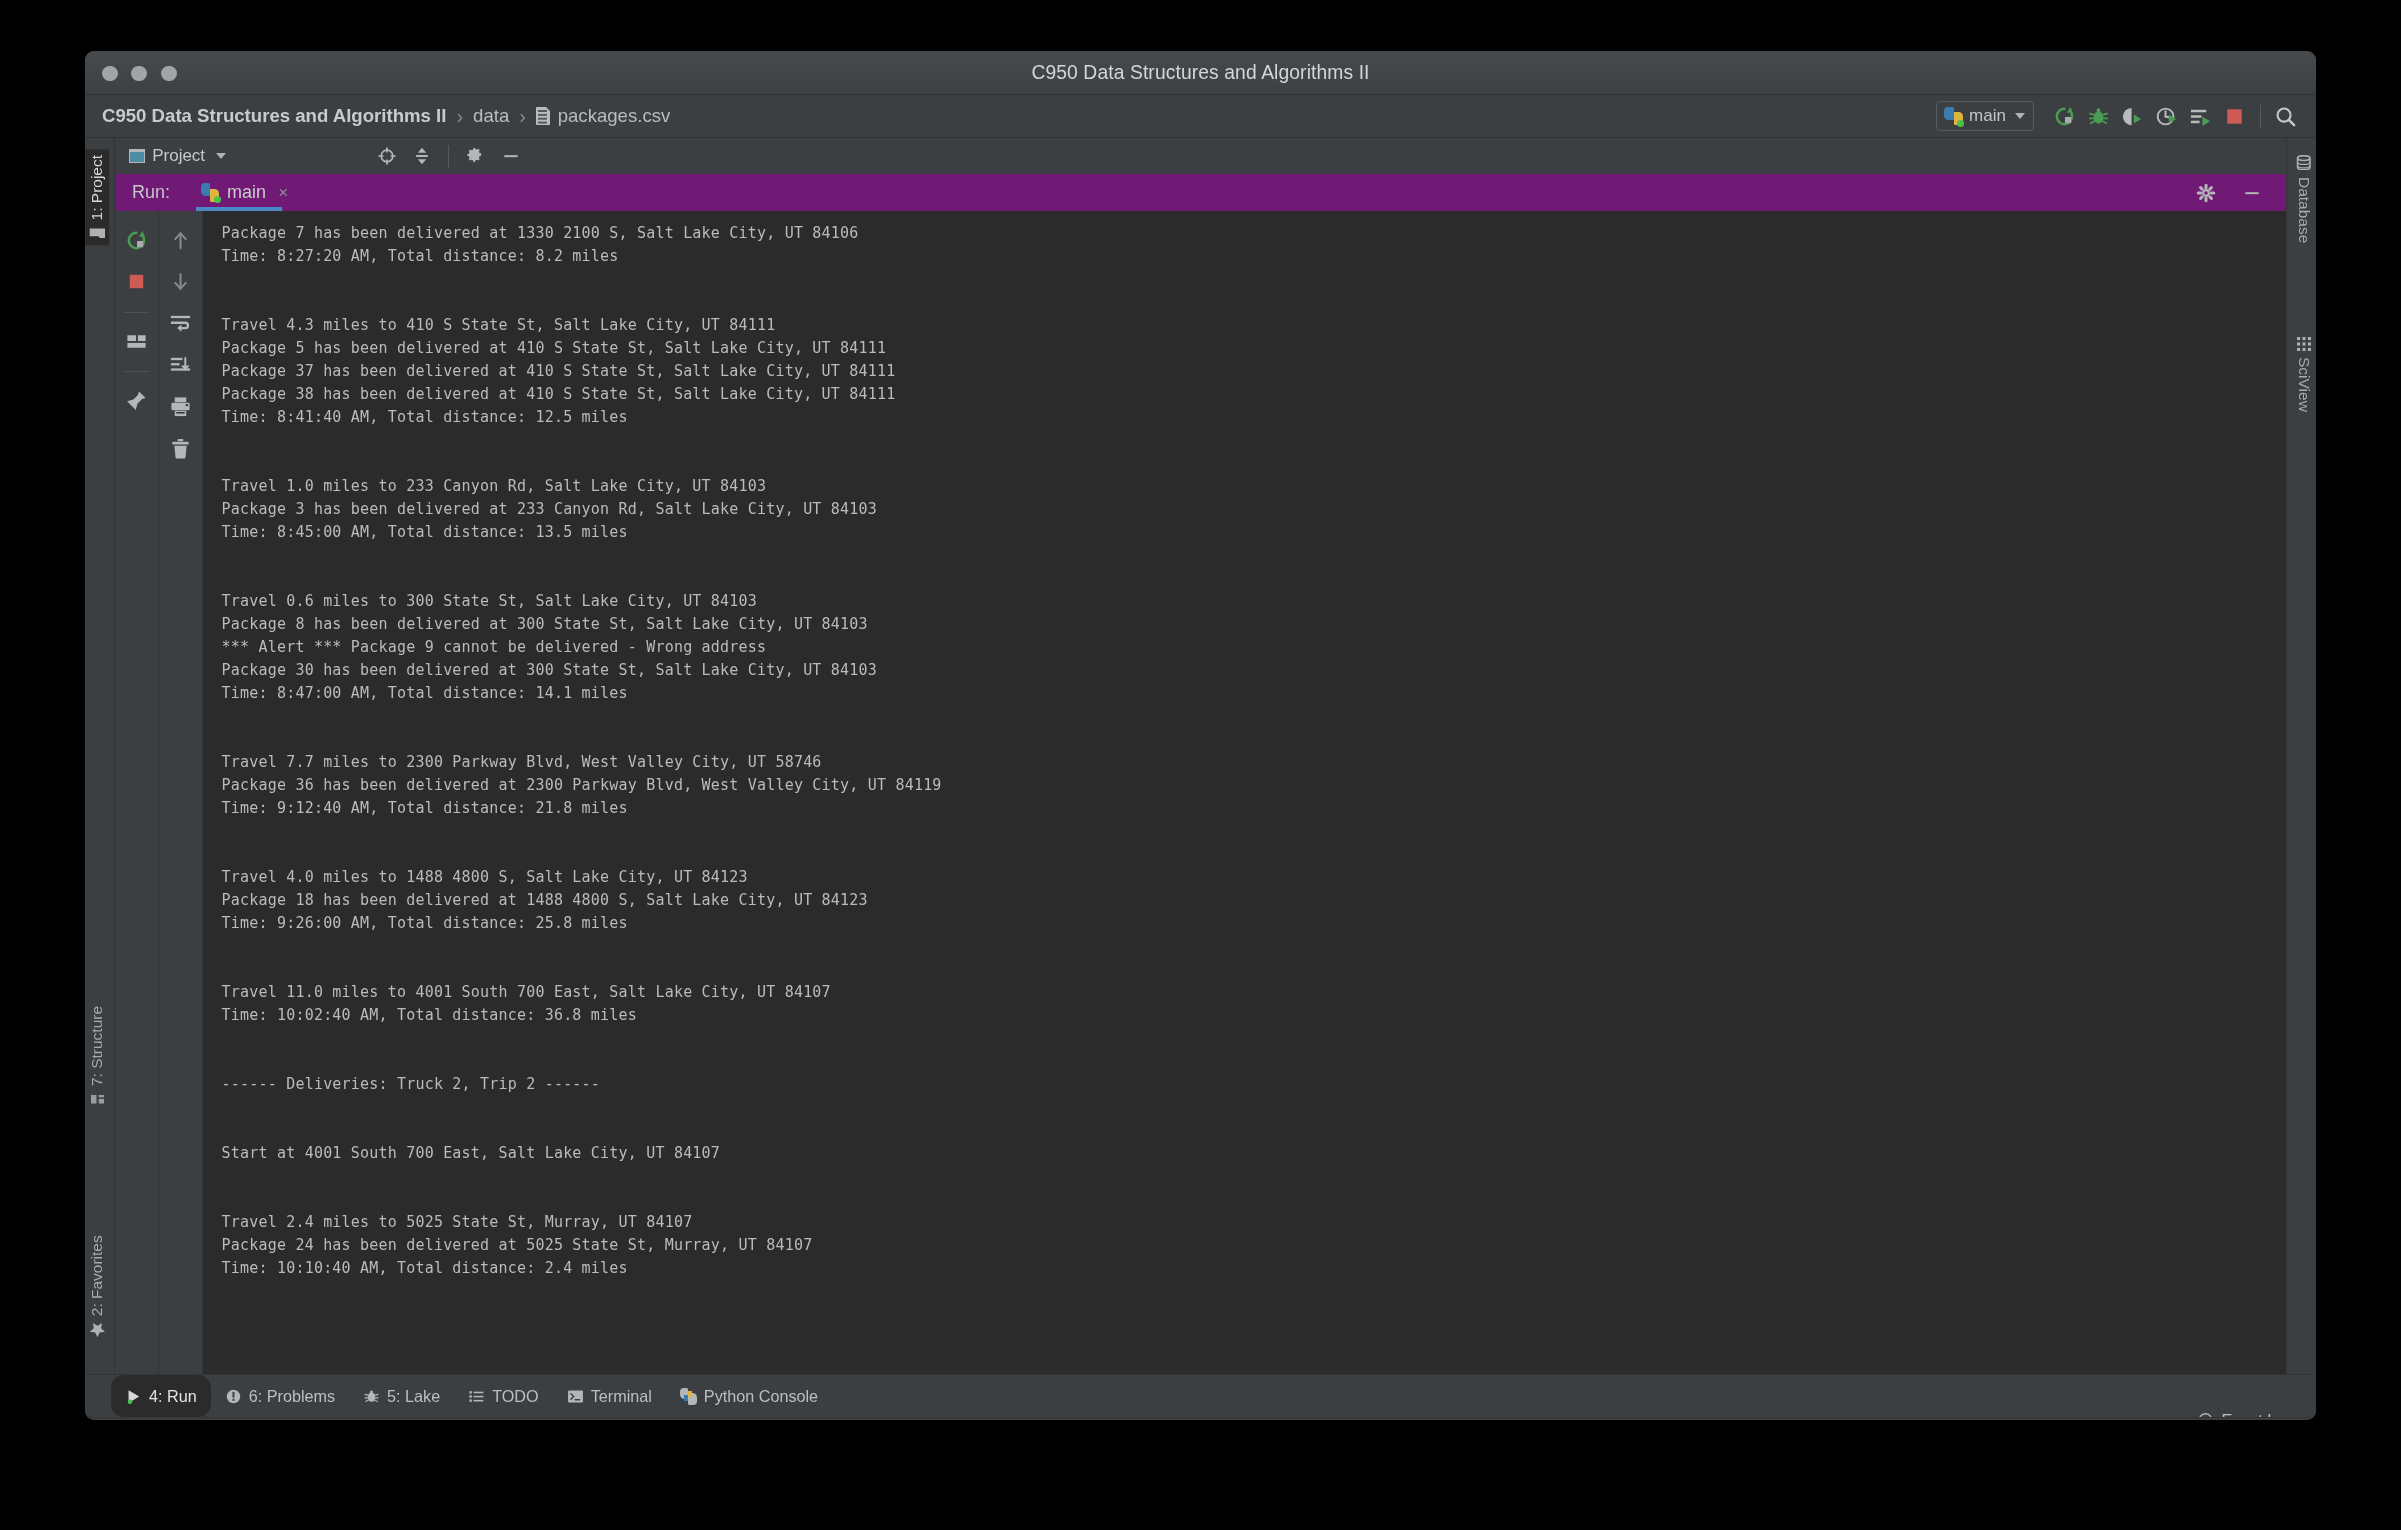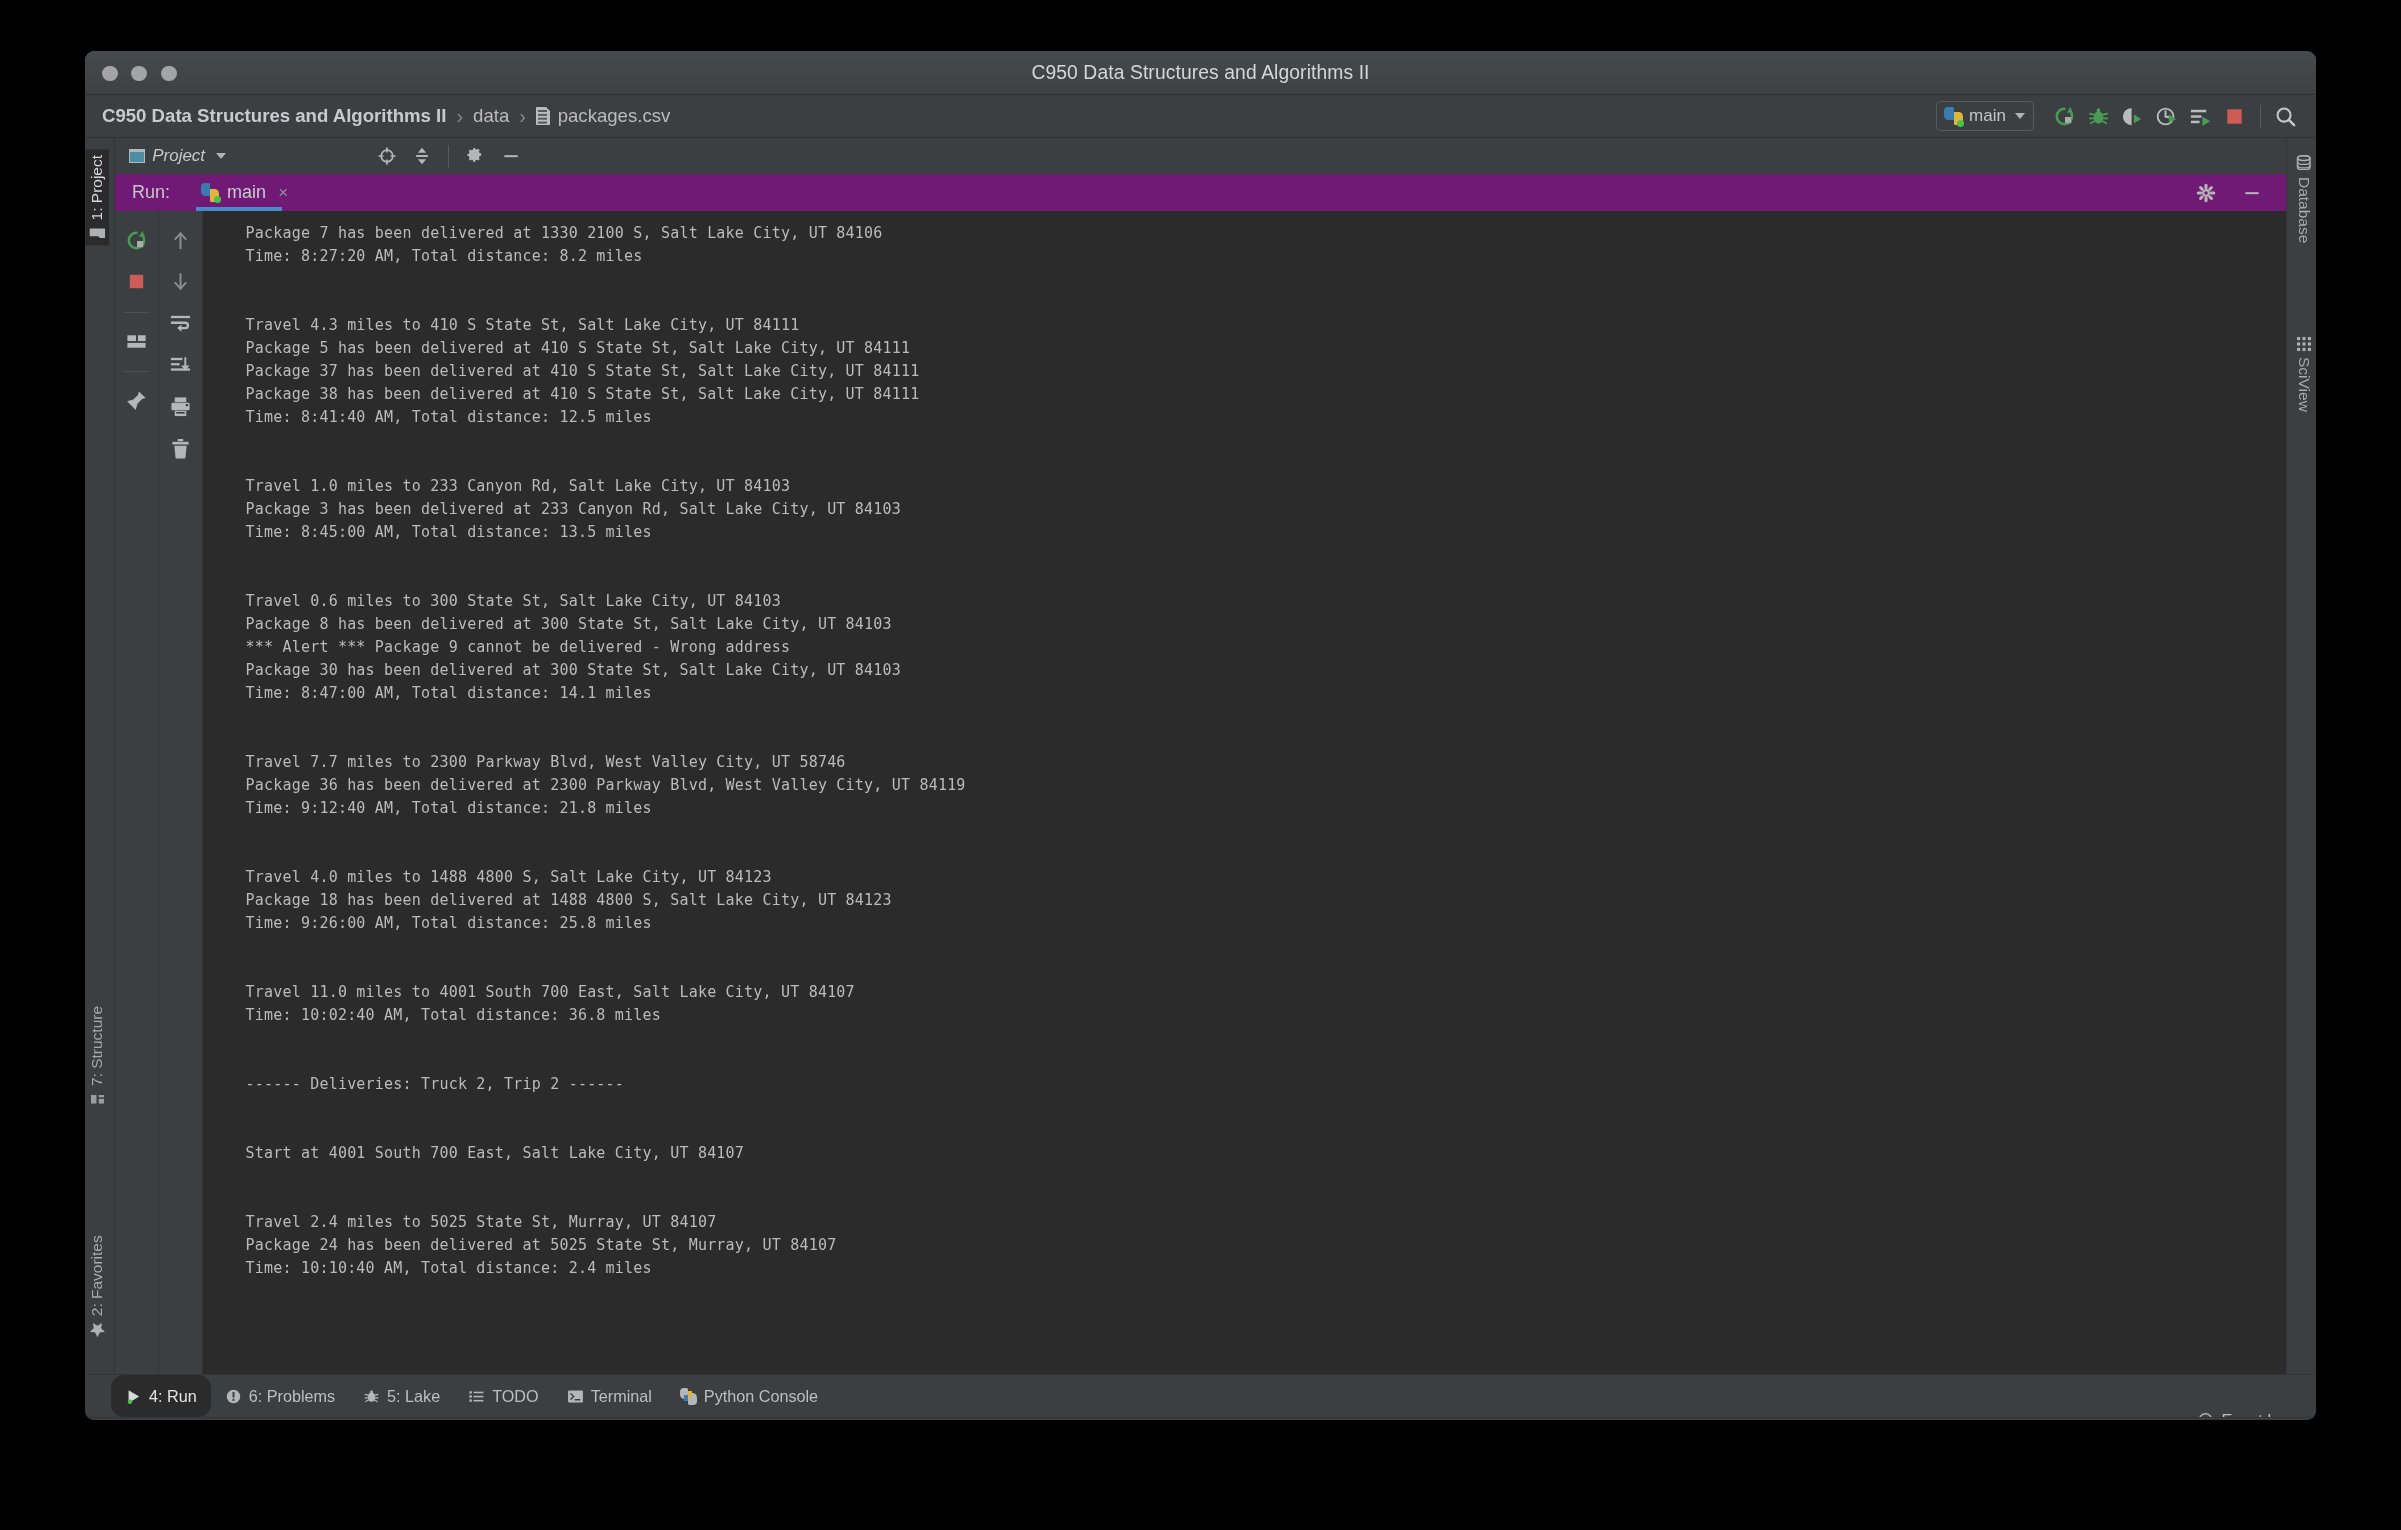--- a/index.html
+++ b/index.html
@@ -243,21 +243,20 @@
   #project-header {
     position: absolute;
     left: 30px;
     top: 0;
     width: 419px;
     height: 36px;
     background: #3c3f41;
     display: flex;
     align-items: center;
     border-bottom: 0.8px solid #323436;
-    font-style: italic;
   }
   #project-header .ph-title {
     color: #c6c8ca;
     font-size: 17px;
     margin-left: 7.7px;
   }
   .mini-window-icon {
     width: 15.5px; height: 14px;
     margin-left: 14px;
     border: 1.5px solid #b4b6b8;
@@ -366,21 +365,20 @@
     overflow: hidden;
     position: relative;
   }
   .cline {
     font-family: "DejaVu Sans Mono", "Liberation Mono", monospace;
     font-size: 15px;
     line-height: 23px;
     color: #bbbbbb;
     white-space: pre;
     letter-spacing: 0.2px;
-    margin-left: 24px;
   }
   .cline.blank { color: transparent; }
   #console-right-pad {
     width: 23px;
     background: #2b2b2b;
   }
 
   
   #toolbar-bottom {
     position: relative;

